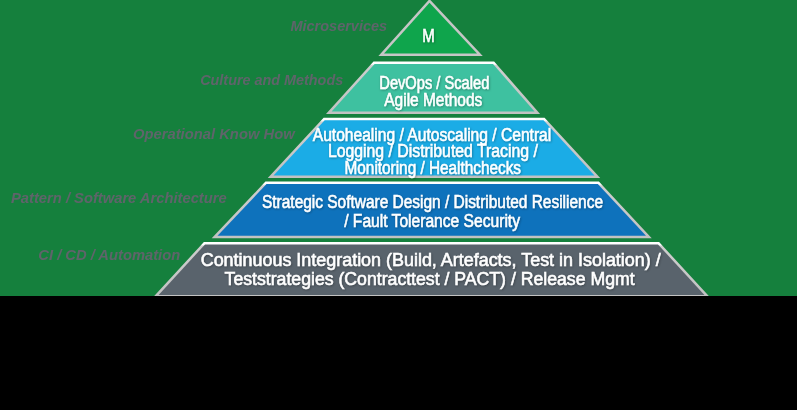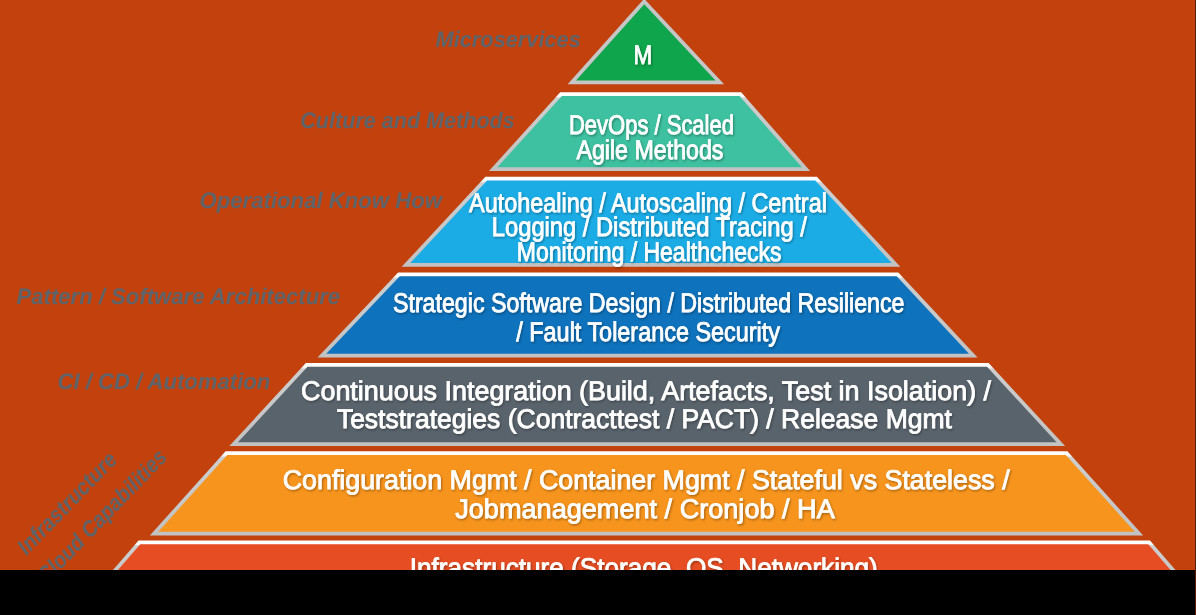--- a/index.html
+++ b/index.html
@@ -1,16 +1,16 @@
 <!DOCTYPE html>
 <html><head>
 <meta charset="utf-8">
 <style>
   html,body{margin:0;padding:0;background:#000;}
-  #stage{position:relative;width:797px;height:380px;background:#c2410c;overflow:hidden;}
+  #stage{position:relative;width:797px;height:296px;background:#15803d;overflow:hidden;}
   svg{position:absolute;left:0;top:0;}
   text{font-family:"Liberation Sans",sans-serif;}
   .lt{font-weight:normal;fill:#ffffff;font-size:18px;stroke:#ffffff;stroke-width:0.55;paint-order:stroke;}
   .lbl{font-weight:bold;font-style:italic;fill:#5f646a;font-size:15px;}
 </style>
 </head>
 <body>
 <div id="stage">
 <svg width="797" height="410" viewBox="0 0 797 410">
   <defs>

